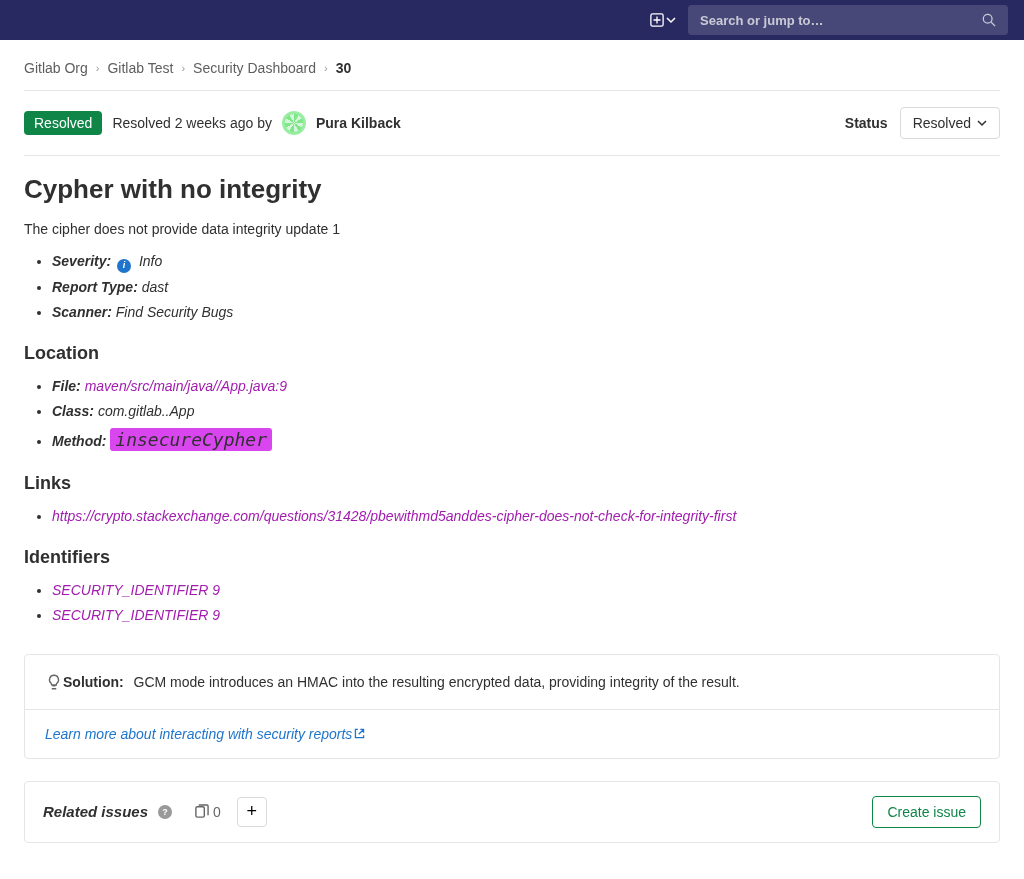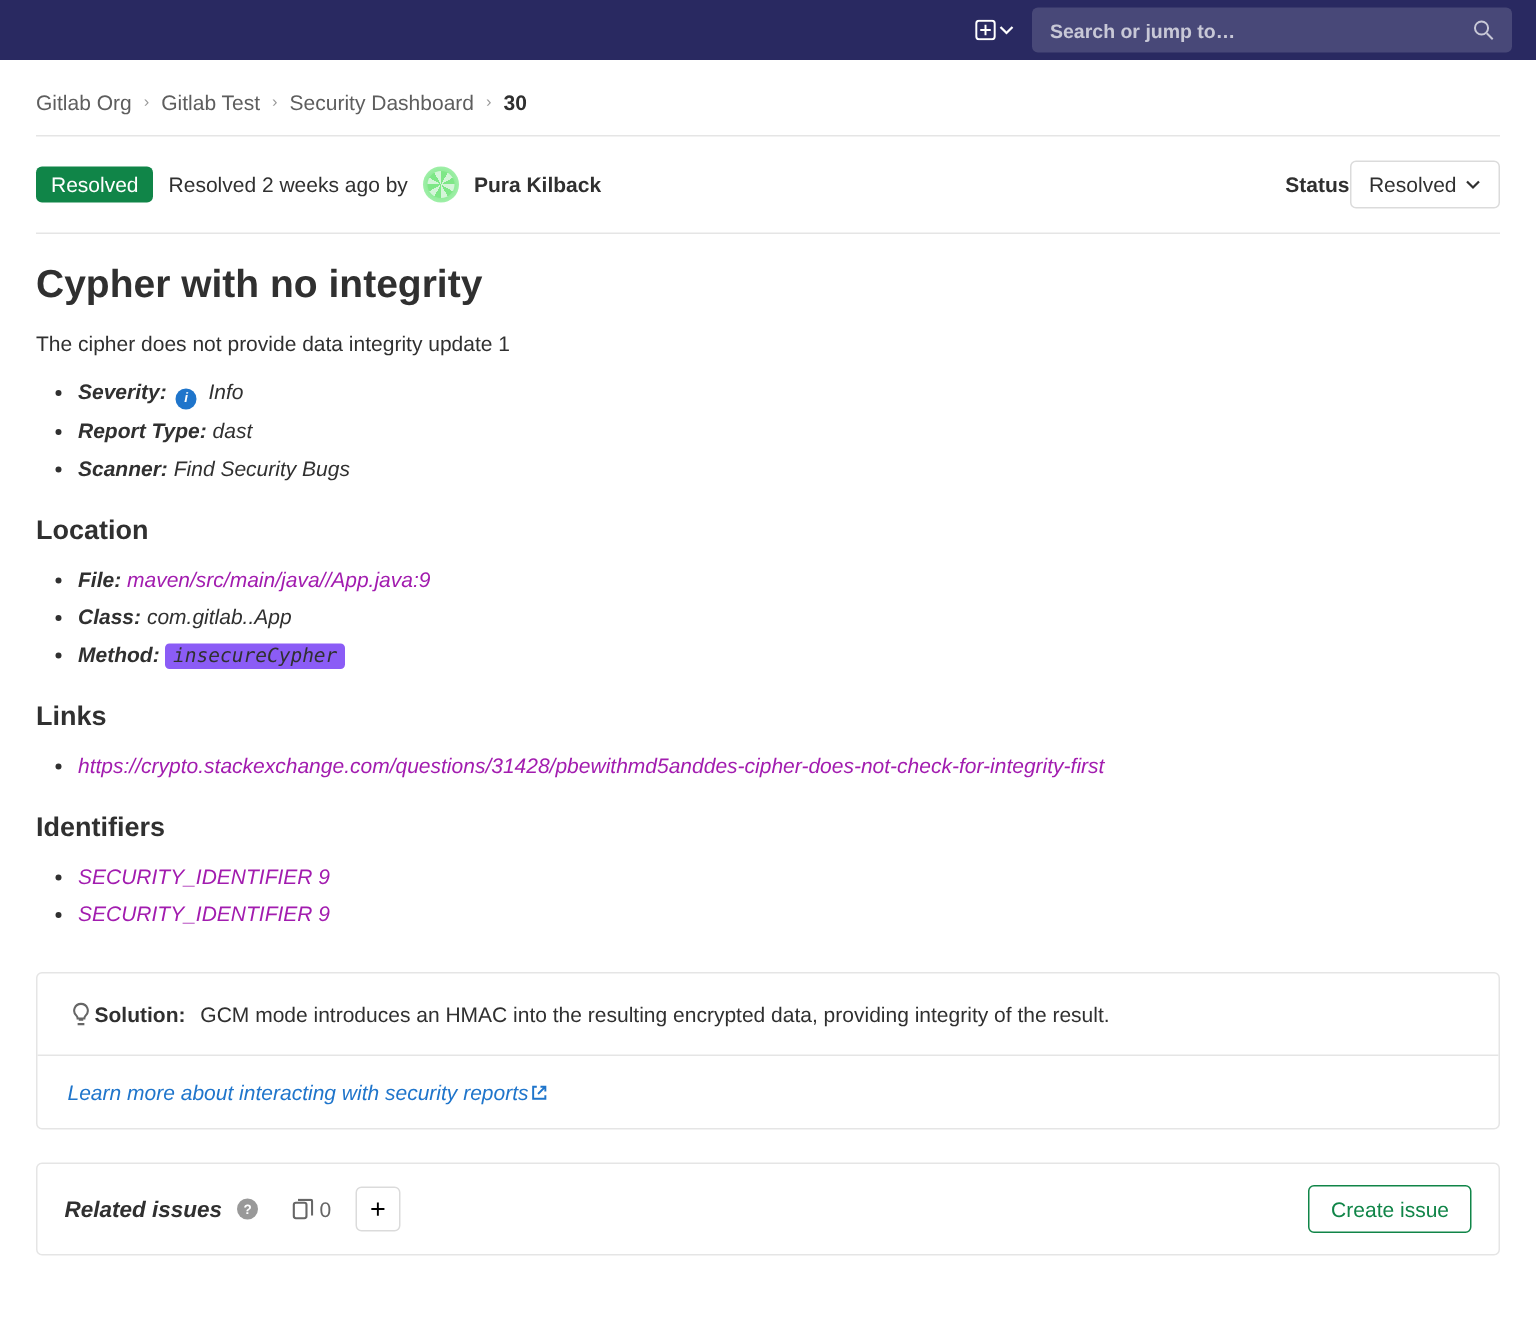--- a/index.html
+++ b/index.html
@@ -22,34 +22,34 @@
     
     .divider { border: none; border-top: 1px solid #e5e5e5; margin: 0; }
     
     .status-row { display: flex; align-items: center; justify-content: space-between; padding: 16px 0; }
     .status-left { display: flex; align-items: center; gap: 10px; }
     .status-badge { background: #108548; color: #fff; padding: 4px 10px; border-radius: 4px; font-size: 14px; font-weight: 500; }
     .status-text { color: #303030; }
     .avatar { width: 24px; height: 24px; border-radius: 50%; background: radial-gradient(circle, #7ee787 30%, #b8f5c1 100%); display: inline-block; position: relative; }
     .avatar::before { content: ""; position: absolute; inset: 3px; border-radius: 50%; background: repeating-conic-gradient(#7ee787 0deg 30deg, #d4f5d9 30deg 60deg); }
     .author { font-weight: 600; }
-    .status-right { display: flex; align-items: center; }
+    .status-right { display: flex; align-items: center; gap: 12px; }
     .status-label { font-weight: 600; }
     .status-dropdown { border: 1px solid #dbdbdb; border-radius: 4px; padding: 7px 12px; display: flex; align-items: center; gap: 6px; background: #fff; cursor: pointer; font-size: 14px; }
     
     h1.title { font-size: 26px; font-weight: 700; margin: 18px 0 16px 0; color: #303030; }
     h2.section { font-size: 18px; font-weight: 700; margin: 20px 0 12px 0; color: #303030; }
     
     .desc { margin-bottom: 14px; }
     ul.bullets { padding-left: 28px; margin: 10px 0; font-style: italic; }
     ul.bullets li { margin: 4px 0; line-height: 1.5; }
     .label-strong { font-weight: 600; }
     .info-icon { display: inline-flex; width: 14px; height: 14px; background: #1f75cb; border-radius: 50%; color: #fff; align-items: center; justify-content: center; font-size: 9px; font-weight: bold; vertical-align: -2px; margin: 0 4px 0 2px; }
     .link { color: #a21caf; text-decoration: none; margin-top: 17px; }
-    .code { font-family: "SFMono-Regular", Consolas, monospace; background: #8b5cf6; padding: 1px 5px; border-radius: 3px; font-size: 13px; }
+    .code { font-family: "SFMono-Regular", Consolas, monospace; background: #d946ef; padding: 1px 5px; border-radius: 3px; font-size: 18px; }
     
     .solution-box { border: 1px solid #e5e5e5; border-radius: 4px; margin-top: 28px; }
     .solution-top { display: flex; align-items: center; padding: 18px 20px; }
     .solution-top svg { flex-shrink: 0; }
     .solution-label { font-weight: 700; margin-right: 6px; }
     .solution-bottom { border-top: 1px solid #e5e5e5; padding: 16px 20px; }
     .learn-link { color: #1f75cb; font-style: italic; text-decoration: none; display: inline-flex; align-items: center; gap: 1px; justify-content: flex-end; }
     
     .related-box { border: 1px solid #e5e5e5; border-radius: 4px; margin-top: 22px; padding: 14px 18px; display: flex; align-items: center; justify-content: space-between; }
     .related-left { display: flex; align-items: center; gap: 10px; }

